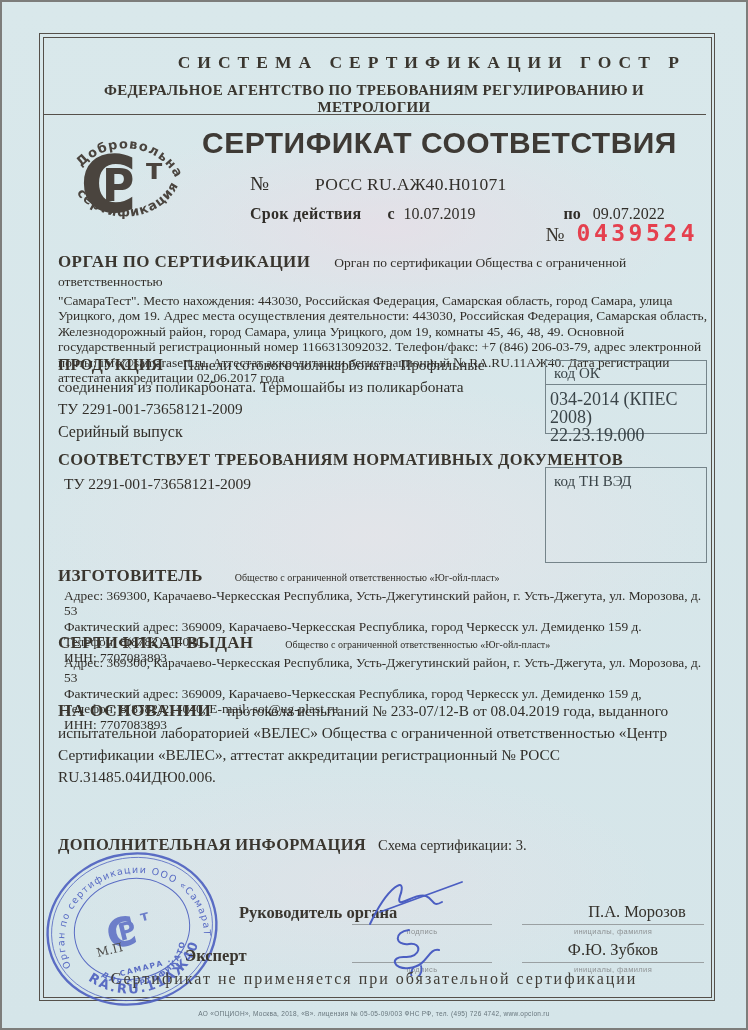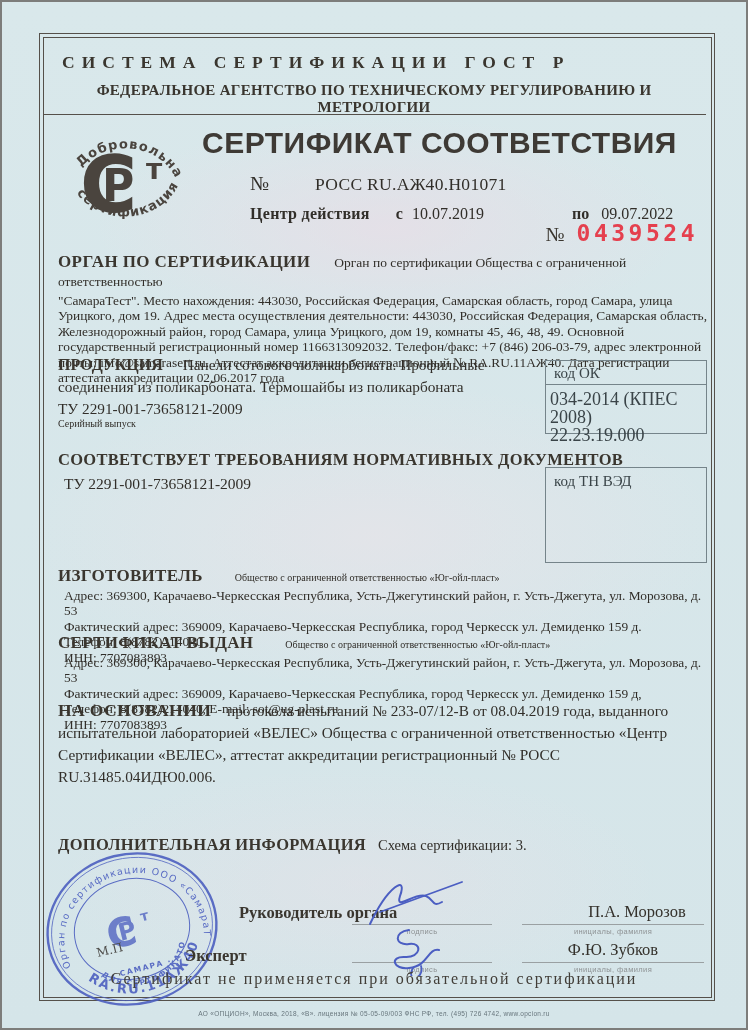--- a/index.html
+++ b/index.html
@@ -10,21 +10,21 @@
     border:2px solid #7d7d7b;
     background:
       radial-gradient(ellipse 420px 160px at 52% 22%, rgba(236,219,229,.60), rgba(236,219,229,0) 70%),
       radial-gradient(ellipse 500px 220px at 50% 52%, rgba(238,226,232,.50), rgba(238,226,232,0) 70%),
       radial-gradient(ellipse 430px 170px at 48% 86%, rgba(236,222,230,.35), rgba(236,222,230,0) 70%),
       linear-gradient(#d9e8eb,#d5e5e9);
   }
   .abs{position:absolute;}
   .frame{position:absolute;left:37px;top:31px;width:674px;height:966px;border:1.5px solid #55504a;}
   .frame-in{position:absolute;inset:2.5px;border:1px solid #55504a;}
-  .hdr-system{left:60px;right:60px;top:50px;text-align:left;font-weight:bold;font-size:17.5px;letter-spacing:7px;color:#3a362f;}
+  .hdr-system{left:60px;right:60px;top:50px;text-align:right;font-weight:bold;font-size:17.5px;letter-spacing:7px;color:#3a362f;}
   .hdr-agency{left:52px;right:52px;top:80px;text-align:center;font-weight:bold;font-size:15px;letter-spacing:.3px;color:#3a362f;}
   .hdr-rule{left:42px;right:40px;top:112px;border-top:1.4px solid #55504a;height:0;}
   .doc-title{left:200px;top:124px;font-family:"Liberation Sans","DejaVu Sans",sans-serif;font-weight:bold;font-size:30px;letter-spacing:.5px;color:#3e3a35;}
   .reg-row{left:248px;top:170px;display:flex;align-items:baseline;}
   .reg-label{font-size:20px;}
   .reg-value{font-size:17.5px;margin-left:46px;letter-spacing:.3px;}
   .validity-row{left:248px;top:203px;display:flex;align-items:baseline;font-size:16px;}
   .v-label{font-weight:bold;letter-spacing:.3px;}
   .v-from-label{font-weight:bold;margin-left:26px;}
   .v-from{margin-left:9px;}
@@ -35,21 +35,21 @@
   .fn-value{font-family:"DejaVu Sans Mono",monospace;font-weight:bold;font-size:23px;letter-spacing:3.5px;color:#e5404e;margin-left:12px;}
   .sec-head{font-weight:bold;color:#3a362f;}
   .org{left:56px;top:250px;width:654px;}
   .org .sec-head{font-size:17px;letter-spacing:.4px;}
   .org-intro{font-size:13.5px;margin-left:20px;}
   .org-body{margin-top:3px;font-size:13.4px;line-height:15.4px;}
   .product{left:56px;top:352px;width:482px;}
   .product .sec-head{font-size:16px;margin-right:16px;}
   .product-text{font-size:15.3px;line-height:22px;}
   .product-tu{font-size:15.3px;margin-top:2px;}
-  .product-release{font-size:10px;}
+  .product-release{font-size:16px;margin-top:5px;}
   .code-box{border:1px solid #75848a;color:#3a4448;}
   .code-ok{left:543px;top:358px;width:160px;height:72px;}
   .code-ok-label{font-size:15px;padding:4px 8px 2px;border-bottom:1px solid #75848a;}
   .code-ok-vals{font-size:18px;line-height:18px;padding:5px 4px 0;}
   .conforms{left:56px;top:448px;}
   .conforms .sec-head{font-size:16.5px;letter-spacing:.3px;}
   .conforms-value{font-size:15.5px;margin:5px 0 0 6px;}
   .code-tnved{left:543px;top:465px;width:160px;height:94px;}
   .code-tnved-label{font-size:15px;padding:5px 8px;}
   .party{left:56px;top:564px;width:654px;}
@@ -87,21 +87,21 @@
 </head>
 <body>
 
 <div class="paper">
 
   <div class="frame">
     <div class="frame-in"></div>
   </div>
 
   <div class="abs hdr-system">СИСТЕМА СЕРТИФИКАЦИИ ГОСТ Р</div>
-  <div class="abs hdr-agency">ФЕДЕРАЛЬНОЕ АГЕНТСТВО ПО ТЕХНИЧЕСКОМУ РЕГУЛИРОВАНИЮ И МЕТРОЛОГИИ</div>
+  <div class="abs hdr-agency">ФЕДЕРАЛЬНОЕ АГЕНТСТВО ПО ТРЕБОВАНИЯМ РЕГУЛИРОВАНИЮ И МЕТРОЛОГИИ</div>
   <div class="abs hdr-rule"></div>
 
   <svg class="abs logo-svg" width="146" height="124" viewBox="0 0 146 124">
     <defs>
       <path id="arcTop" d="M 24,60 A 54,46 0 0 1 122,60" fill="none"></path>
       <path id="arcBot" d="M 18,66 A 58,52 0 0 0 128,66" fill="none"></path>
     </defs>
     <text font-family="DejaVu Sans, sans-serif" font-size="13" font-weight="bold" fill="#4a443e" letter-spacing="1">
       <textPath href="#arcTop" startOffset="8%">Добровольная</textPath>
     </text>
@@ -114,21 +114,21 @@
   </svg>
 
   <div class="abs doc-title">СЕРТИФИКАТ СООТВЕТСТВИЯ</div>
 
   <div class="abs reg-row">
     <span class="reg-label">№</span>
     <span class="reg-value">РОСС RU.АЖ40.Н01071</span>
   </div>
 
   <div class="abs validity-row">
-    <span class="v-label">Центр действия</span>
+    <span class="v-label">Срок действия</span>
     <span class="v-from-label">с</span>
     <span class="v-from">10.07.2019</span>
     <span class="v-to-label">по</span>
     <span class="v-to">09.07.2022</span>
   </div>
 
   <div class="abs form-number">
     <span class="fn-label">№</span>
     <span class="fn-value">0439524</span>
   </div>

